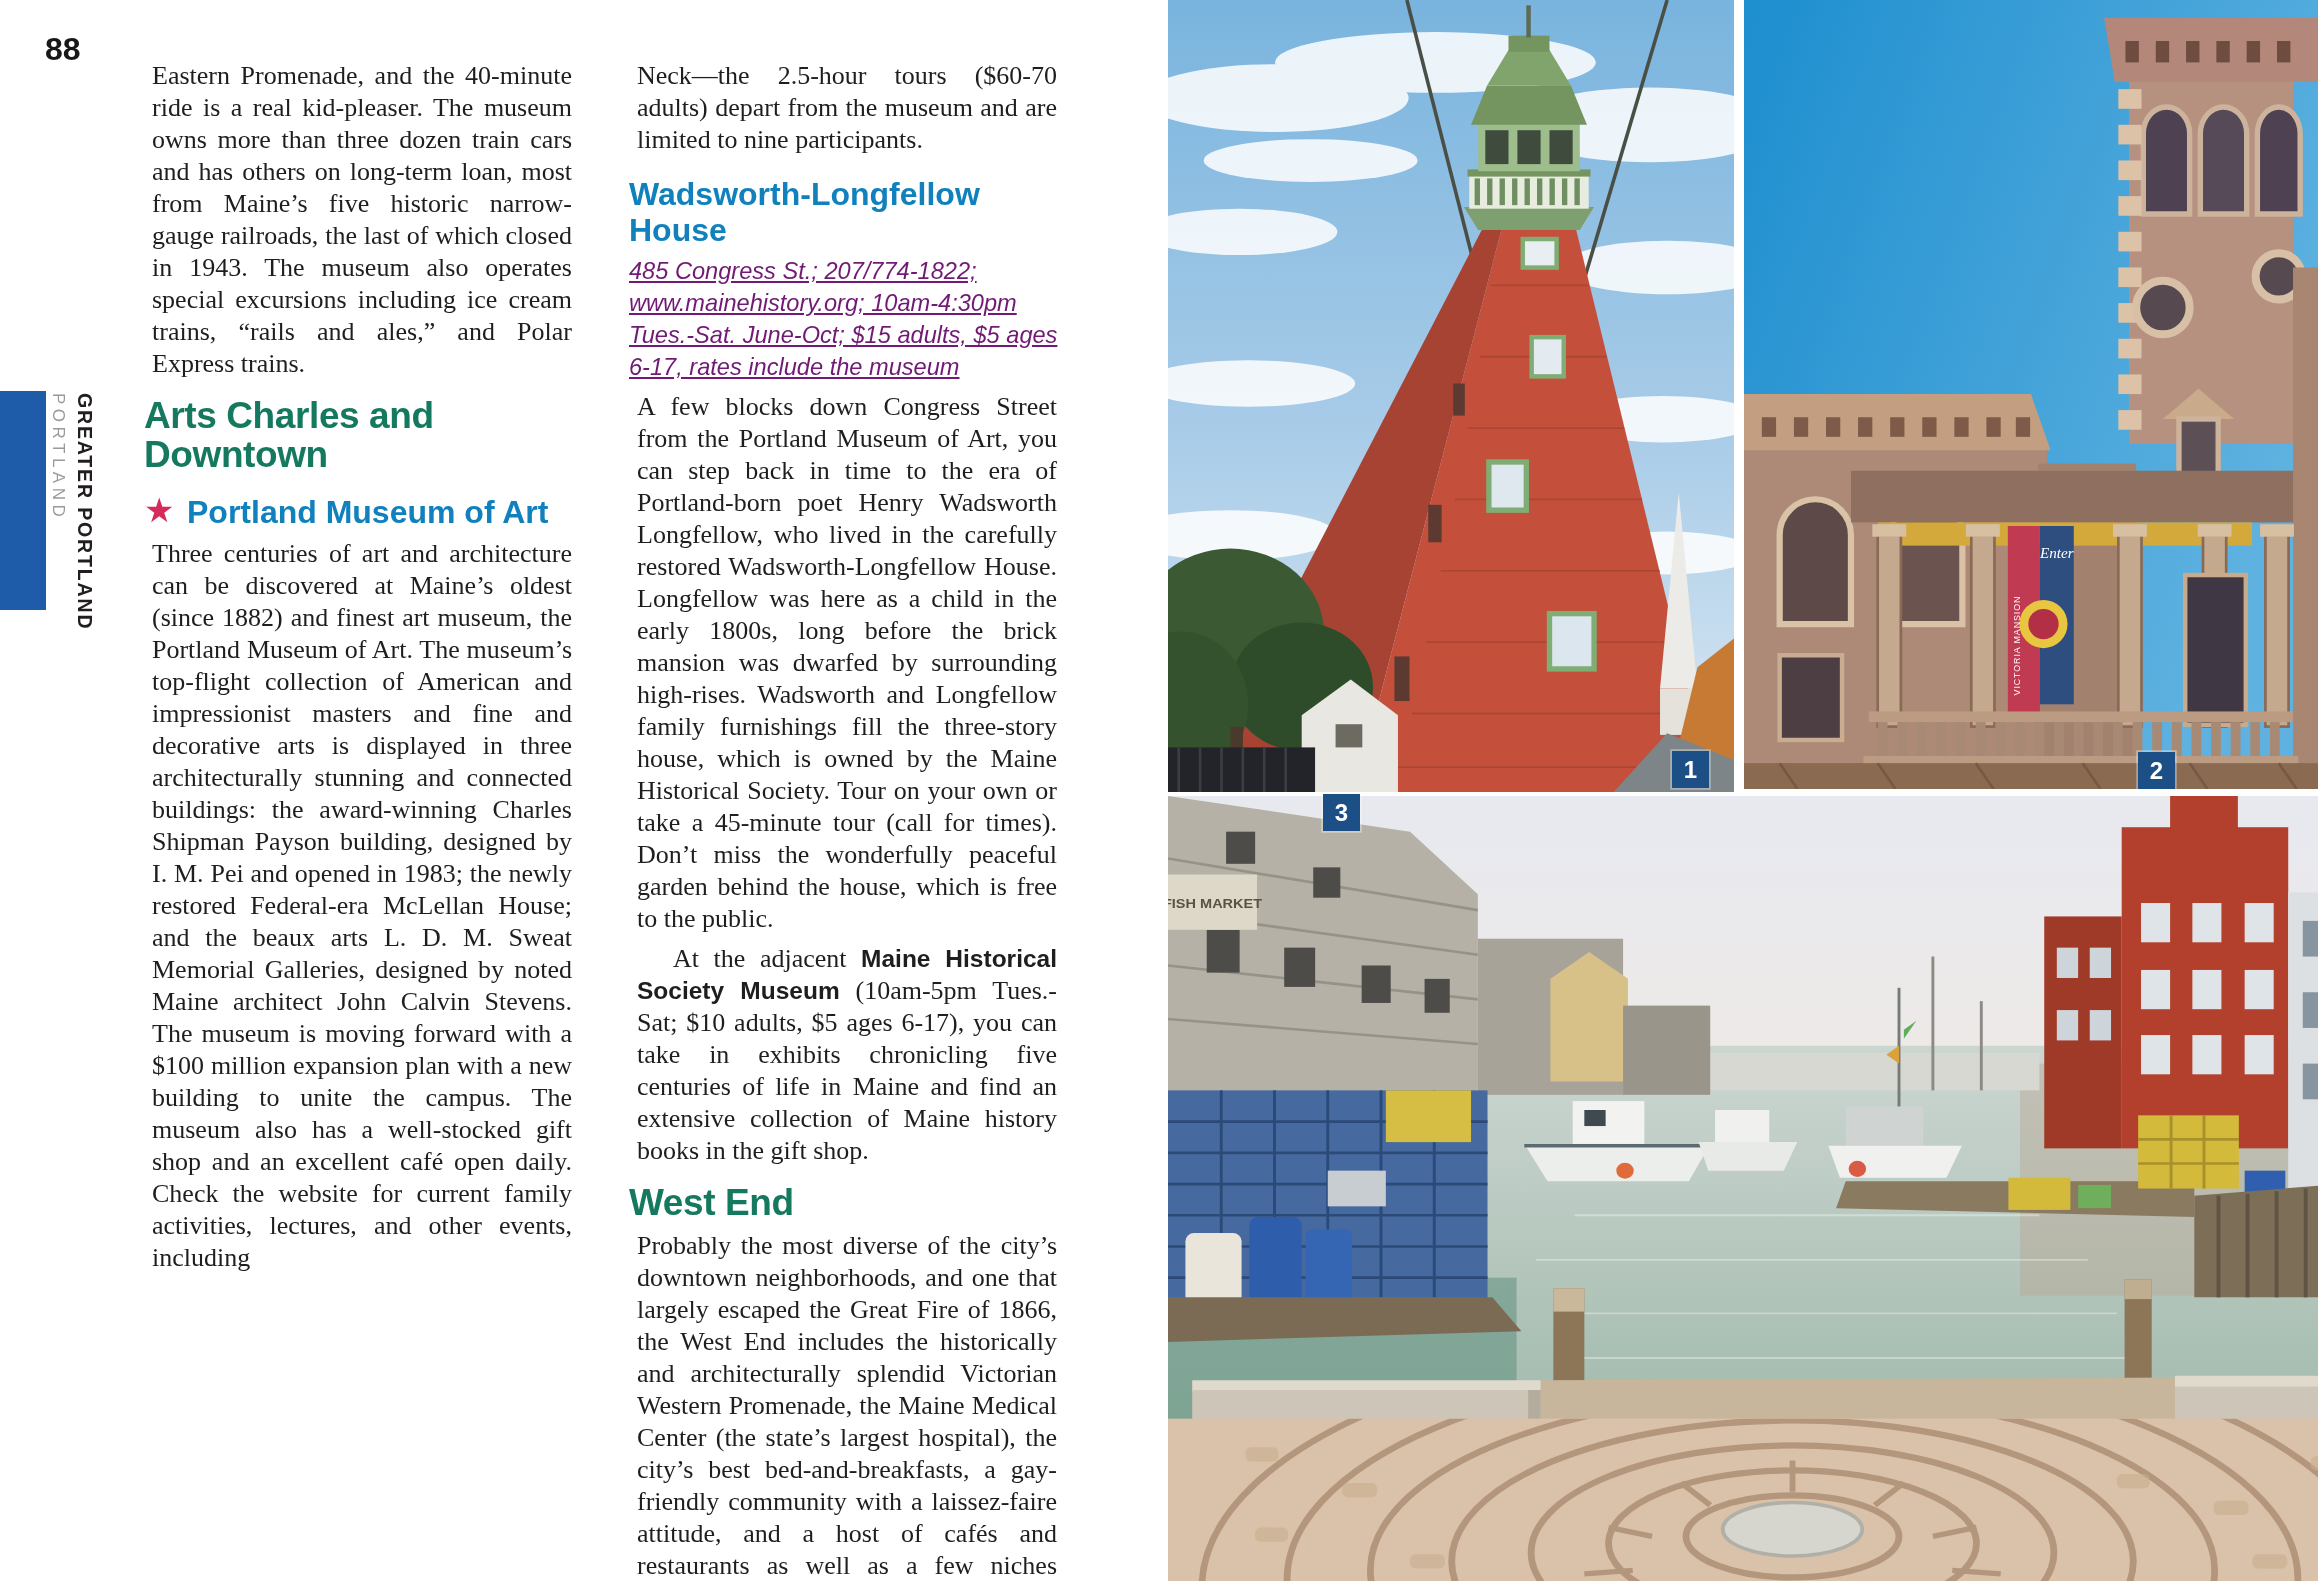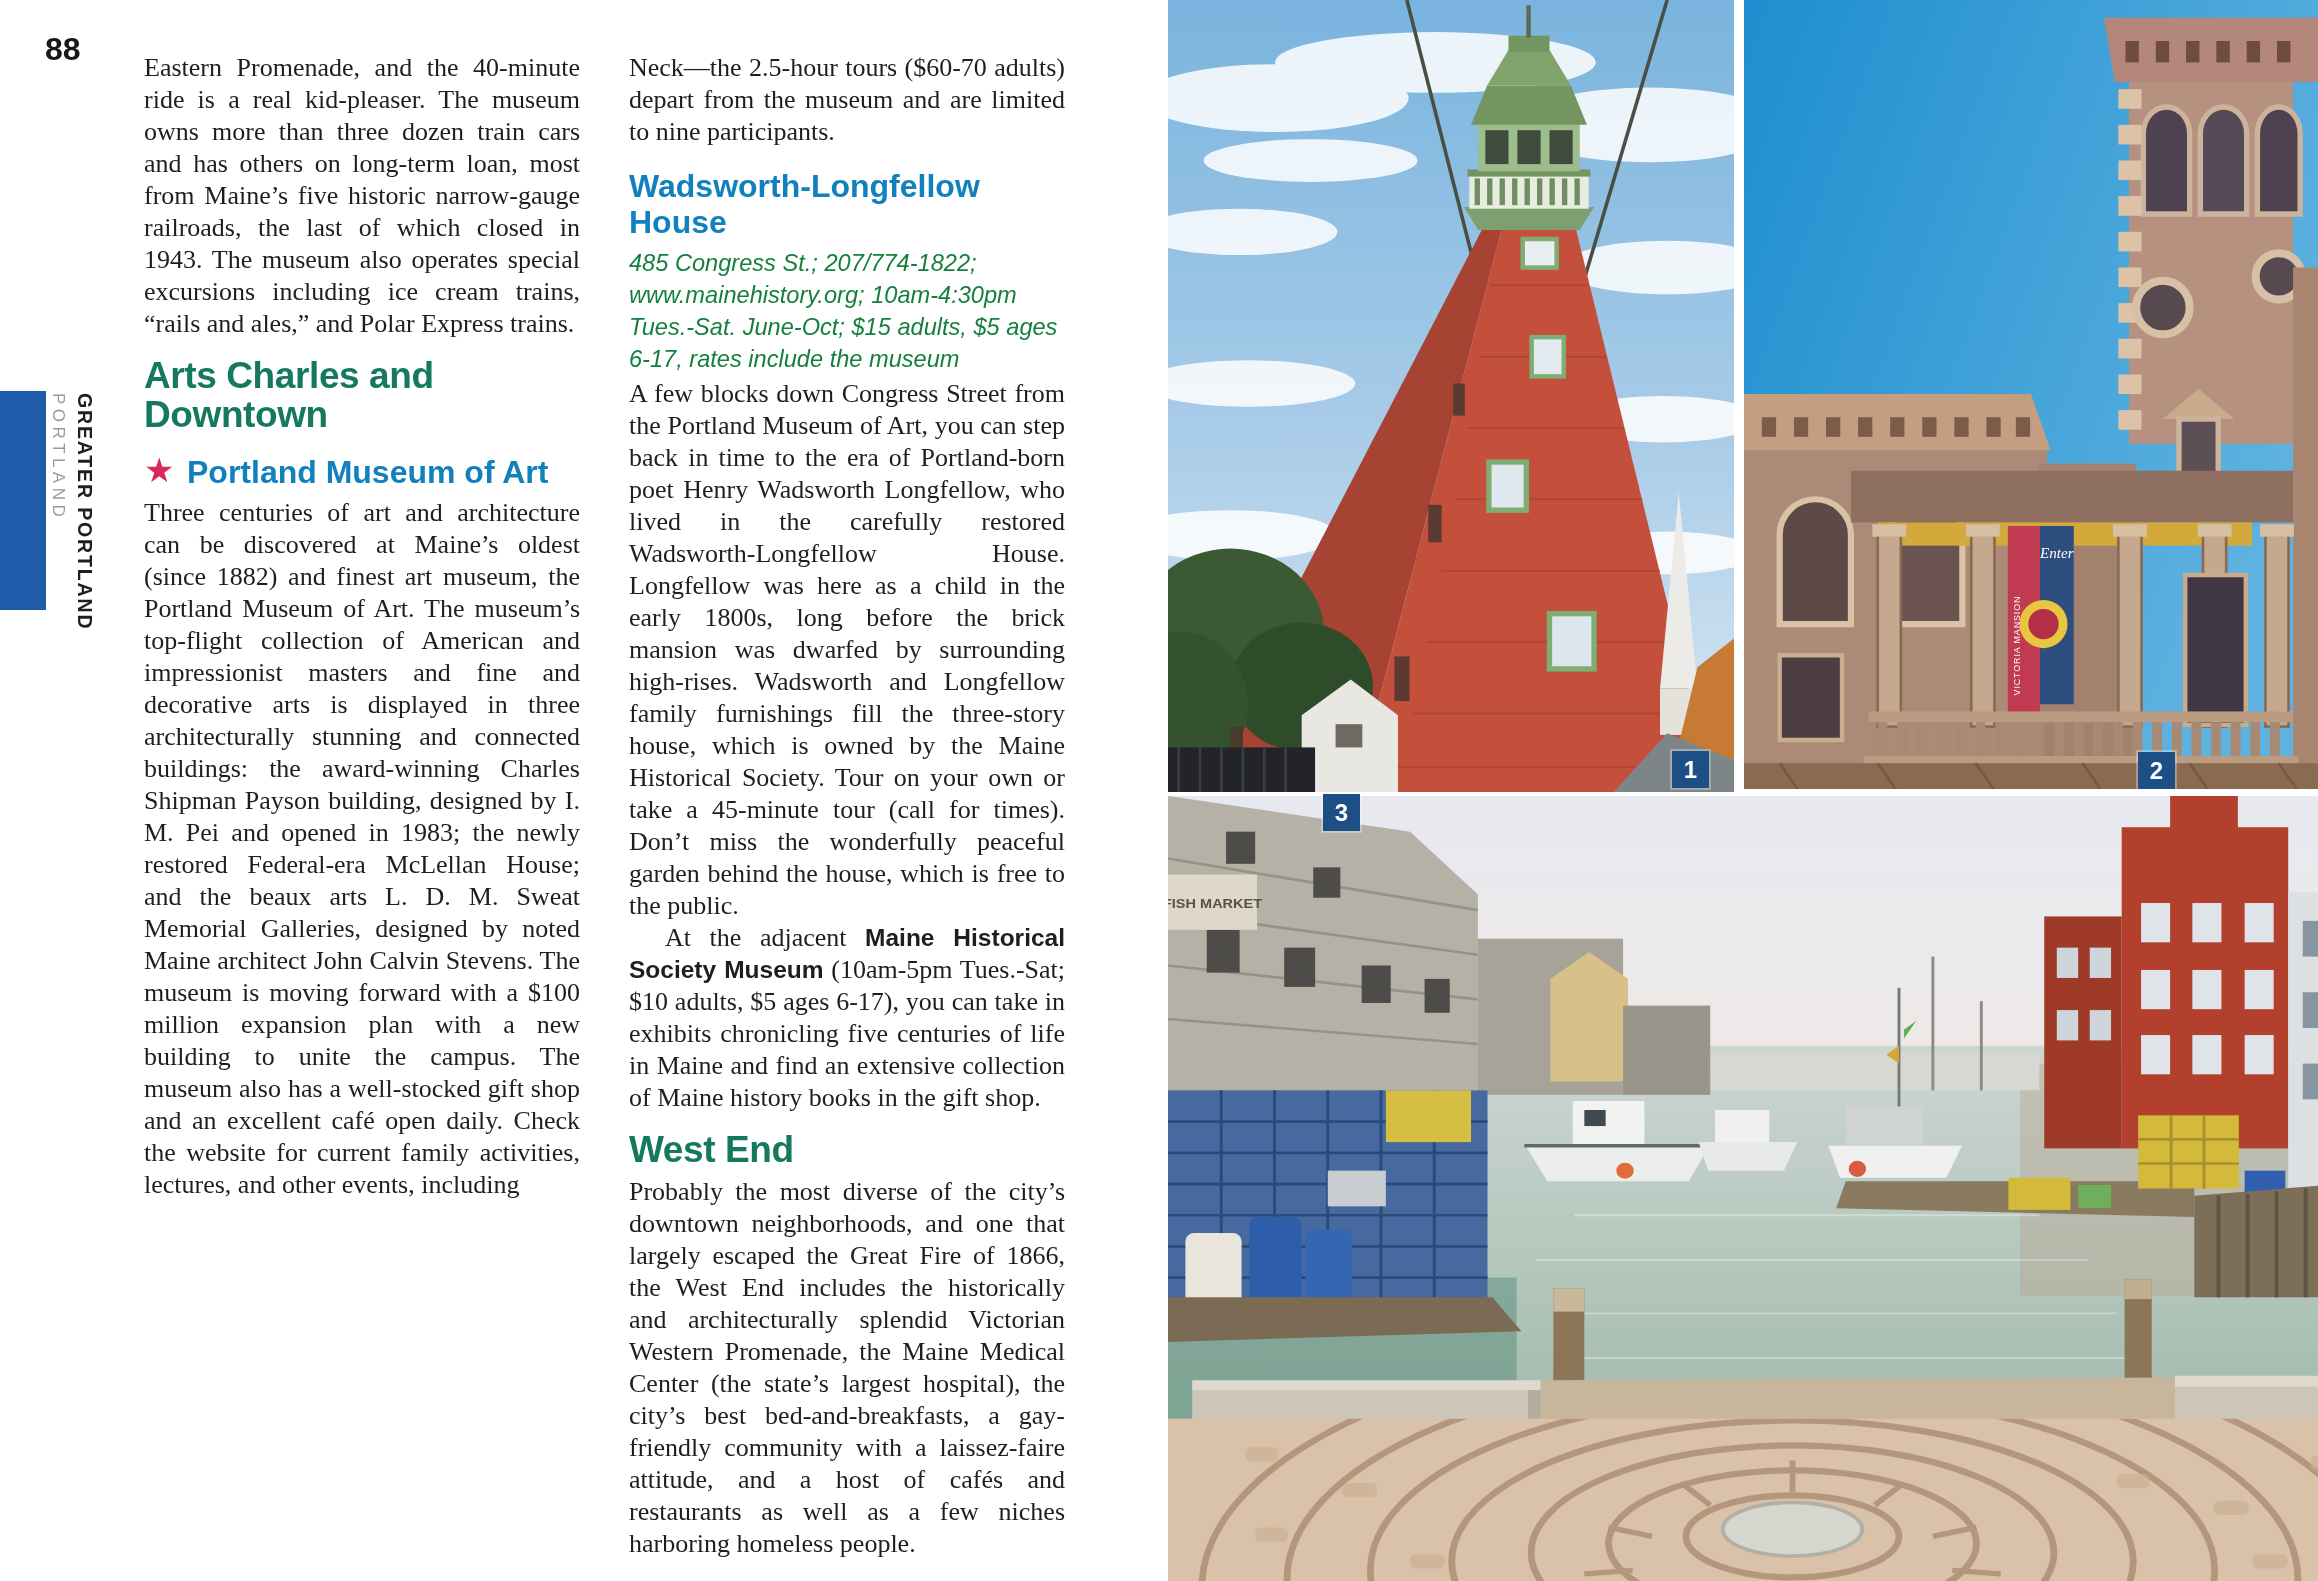--- a/index.html
+++ b/index.html
@@ -10,23 +10,23 @@
   #page-number{position:absolute;left:45px;top:31px;font:700 32px "Liberation Sans",sans-serif;color:#181818;}
   #side-bar{position:absolute;left:0;top:391px;width:46px;height:219px;background:#1e5ba9;}
   .vtext{position:absolute;writing-mode:vertical-rl;text-orientation:mixed;white-space:nowrap;}
   #side-greater{left:73px;top:393px;font:700 19.6px "Liberation Sans",sans-serif;letter-spacing:1.8px;color:#221e1f;}
   #side-portland{left:48px;top:393px;font:400 17px "Liberation Sans",sans-serif;letter-spacing:4.5px;color:#9a9a9a;}
 
   
   .col{position:absolute;top:52px;width:436px;}
   #col1{left:144px;}
   #col2{left:629px;}
-  p.body{margin:0;font:400 26px/32px "Liberation Serif",serif;text-align:justify;color:#1f1d1e;}
+  p.body{margin:8px;font:400 26px/32px "Liberation Serif",serif;text-align:justify;color:#1f1d1e;}
   p.indent{text-indent:36px;}
-  p.info{margin:1.8px 0 3.6px;font:italic 400 23.6px/32px "Liberation Sans",sans-serif;color:#15803d;}
+  p.info{margin:1.8px 0 3.6px;font:italic 400 23.6px/32px "Liberation Sans",sans-serif;color:#701a75;text-decoration:underline;}
   h2.section{margin:16px 0 7.1px;font:700 37px/39px "Liberation Sans",sans-serif;color:#15795f;letter-spacing:-0.4px;}
   h3.listing{margin:19.6px 0 7.1px;font:700 32px/36px "Liberation Sans",sans-serif;color:#1181be;display:flex;align-items:center;gap:12.5px;}
   .star{color:#d62a5c;font-size:34px;line-height:1;transform:translateY(-1.8px);font-family:"DejaVu Sans",sans-serif;}
   strong{font-family:"Liberation Sans",sans-serif;font-weight:700;font-size:24.5px;}
 
   
   .photo{position:absolute;overflow:hidden;background:#f97316;}
   .photo svg{display:block;width:100%;height:100%;}
   #photo1{left:1168px;top:0;width:566px;height:792px;}
   #photo2{left:1744px;top:0;width:574px;height:789px;}

